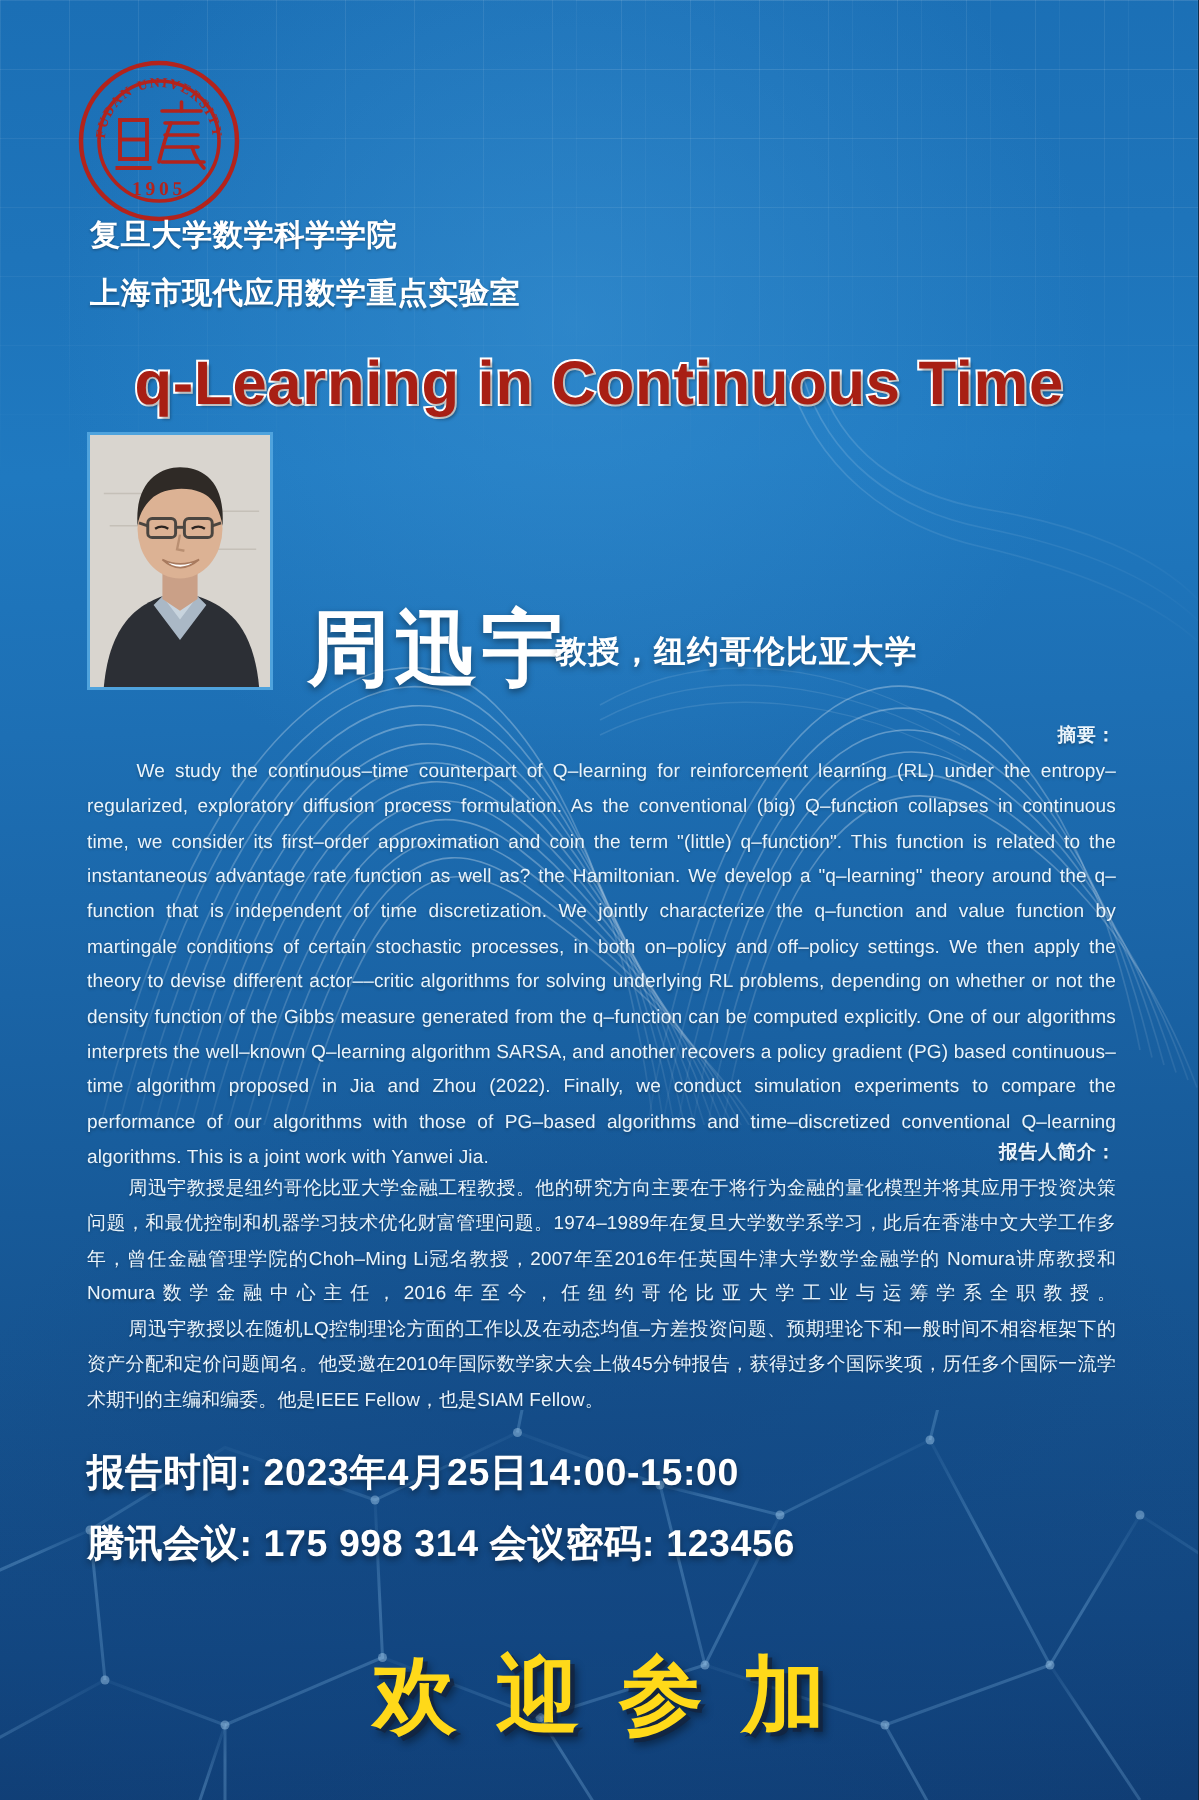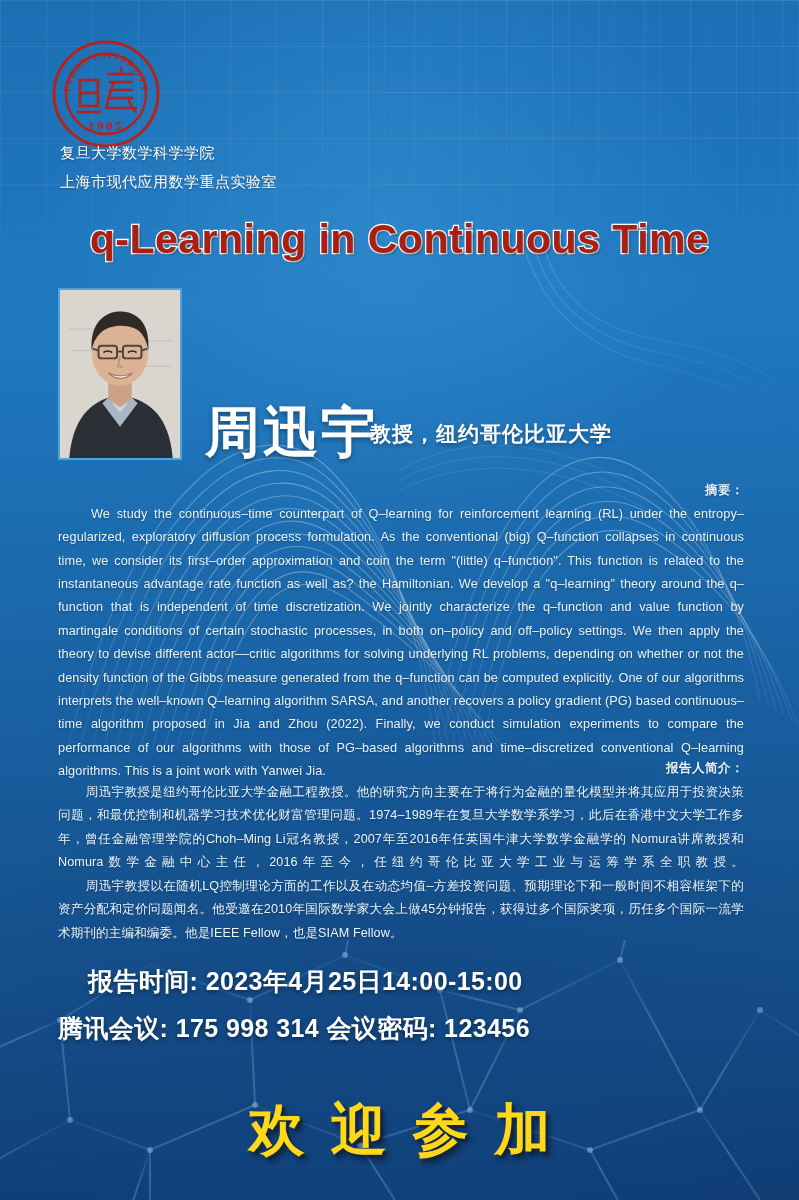--- a/index.html
+++ b/index.html
@@ -32,33 +32,33 @@
   .bg-svg{position:absolute;left:0;top:0;width:799px;height:1200px;pointer-events:none;}
 
   
   .logo{
     position:absolute;left:50px;top:38px;width:112px;height:112px;
   }
   .logo svg{display:block;width:100%;height:100%;}
 
   .org{
     position:absolute;left:60px;top:138px;width:430px;
-    color:#ffffff;font-weight:normal;line-height:1.95;
-    font-size:15px;letter-spacing:.5px;
+    color:#ffffff;font-weight:bold;line-height:1.95;
+    font-size:20px;letter-spacing:.5px;
     text-shadow:0 1px 2px rgba(0,0,0,.35);
   }
   .series{
     position:absolute;right:52px;top:126px;
     color:#ffffff;font-weight:bold;font-size:21px;letter-spacing:1px;
     text-shadow:0 1px 3px rgba(0,0,0,.4);
     white-space:nowrap;
   }
 
   .title{
-    position:absolute;left:0;top:216px;width:100%;
+    position:absolute;left:0;top:232px;width:100%;
     text-align:center;
     font-size:41px;font-weight:bold;letter-spacing:.5px;
     color:#a81f14;
     font-family:"Liberation Sans","DejaVu Sans",sans-serif;
     -webkit-text-stroke:2.6px #ffffff;
     paint-order:stroke fill;
     text-shadow:2px 2px 2px rgba(0,0,0,.28);
     white-space:nowrap;
   }
 
@@ -111,21 +111,21 @@
   }
   .bio p.last{text-align-last:left;}
 
   
   .info{
     position:absolute;left:58px;
     color:#ffffff;font-weight:bold;font-size:25px;letter-spacing:.4px;
     text-shadow:0 2px 4px rgba(0,0,0,.45);
     white-space:nowrap;
   }
-  .info.time{top:965px;margin-left:30px;}
+  .info.time{top:965px;}
   .info.meeting{top:1012px;}
 
   .welcome{
     position:absolute;left:0;top:1093px;width:100%;
     text-align:center;
     color:#ffd919;
     font-size:56px;font-weight:bold;letter-spacing:26px;
     text-indent:26px;
     text-shadow:
       3px 3px 0 rgba(20,35,60,.75),

